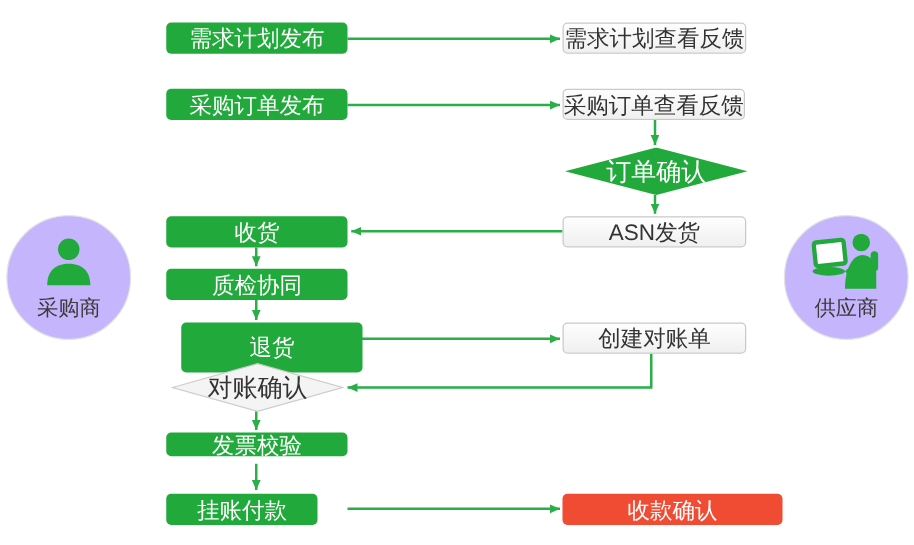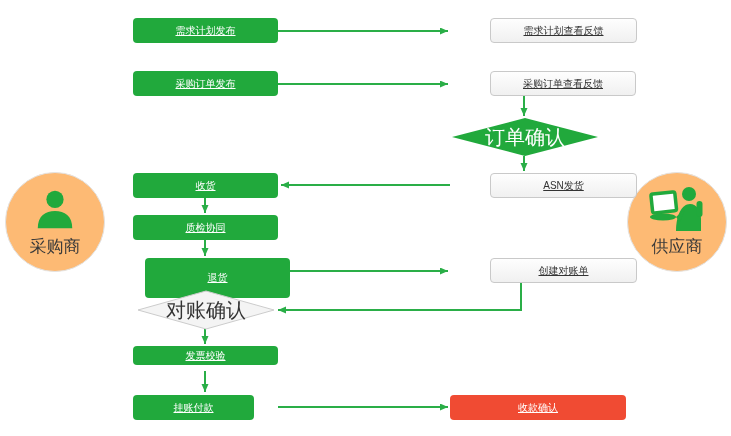--- a/index.html
+++ b/index.html
@@ -4,36 +4,36 @@
 <style>
   html,body{margin:0;padding:0;background:#fff;}
   .canvas{
     position:relative;width:731px;height:436px;background:#ffffff;
     font-family:"Liberation Sans",sans-serif;overflow:hidden;
   }
   .connectors{position:absolute;left:0;top:0;width:731px;height:436px;pointer-events:none;}
   .conn{stroke:#2aae47;stroke-width:2;fill:none;}
   .box{
     position:absolute;display:flex;align-items:center;justify-content:center;
-    font-size:10px;border-radius:4px;box-sizing:border-box;white-space:nowrap;text-decoration:underline;
+    font-size:18px;border-radius:4px;box-sizing:border-box;white-space:nowrap;
   }
   .green{background:#21a93c;color:#ffffff;}
-  .white{background:linear-gradient(#fefefe,#f0f0f0);border:1px solid #c9c9c9;color:#333333;margin-left:40px;}
+  .white{background:linear-gradient(#fefefe,#f0f0f0);border:1px solid #c9c9c9;color:#333333;}
   .red{background:#f04b33;color:#ffffff;}
   .diamond{
     position:absolute;display:flex;align-items:center;justify-content:center;
     font-size:20px;box-sizing:border-box;
   }
   .diamond svg{position:absolute;left:0;top:0;width:100%;height:100%;}
   .diamond .dlabel{position:relative;z-index:1;}
   .diamond.dgreen .dlabel{color:#ffffff;}
   .diamond.dwhite .dlabel{color:#333333;}
   .circle{
     position:absolute;width:100px;height:100px;border-radius:50%;
-    background:#fdba74;border:1px solid #e3e3e3;box-sizing:border-box;
+    background:#c4b5fd;border:1px solid #e3e3e3;box-sizing:border-box;
     display:flex;flex-direction:column;align-items:center;justify-content:center;
   }
   .circle .clabel{font-size:17px;color:#3a3a3a;margin-top:2px;}
   .icon{display:block;}
 </style>
 </head>
 <body>
 
 <div class="canvas">
 

